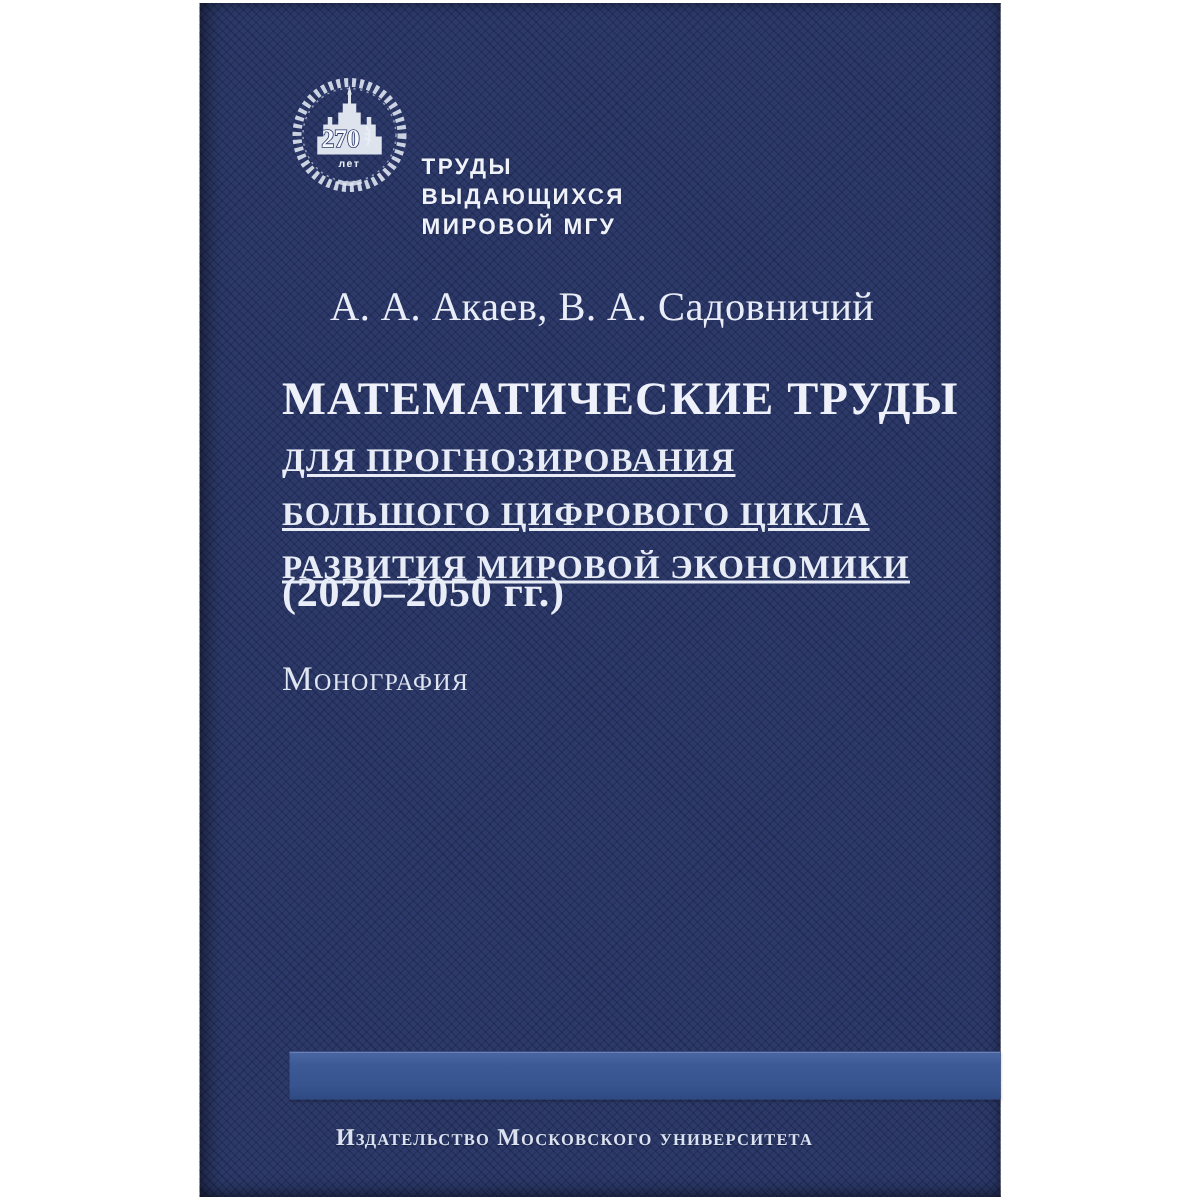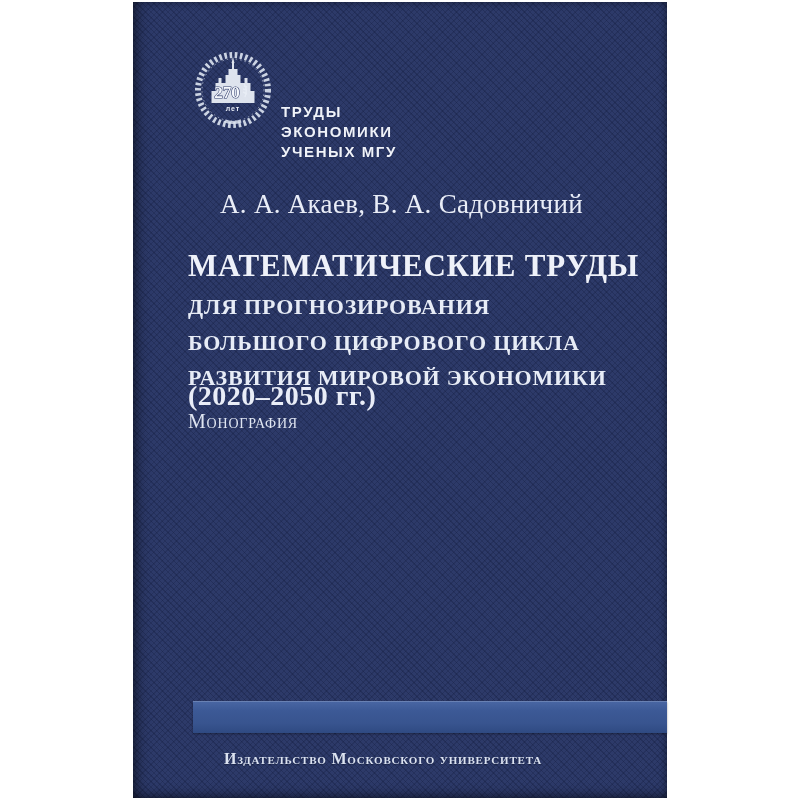--- a/index.html
+++ b/index.html
@@ -38,30 +38,30 @@
     margin-left:32px;
   }
   .title-main{
     position:absolute;left:55px;top:245px;
     font-size:31px;line-height:38px;font-weight:bold;
     color:#eef1f9;letter-spacing:0.8px;
   }
   .title-sub{
     position:absolute;left:55px;top:287px;
     font-size:22px;line-height:35.5px;font-weight:bold;
-    color:#e7ecf6;letter-spacing:0.8px;
+    color:#e7ecf6;letter-spacing:0.8px;text-decoration:underline;
   }
   .years{
     position:absolute;left:55px;top:377px;
     font-size:28px;line-height:34px;font-weight:bold;
     color:#e9edf7;letter-spacing:0.5px;
   }
   .subtitle{
-    position:absolute;left:55px;top:405px;
-    font-size:20px;line-height:28px;
+    position:absolute;left:55px;top:437px;
+    font-size:23px;line-height:28px;
     font-variant:small-caps;color:#dfe5f1;letter-spacing:0.8px;
   }
   .band{
     position:absolute;left:60px;right:0;top:699px;height:32px;
     background:linear-gradient(#4a67a4 0%, #3c5996 30%, #38548f 70%, #2f4a82 100%);
     box-shadow:0 1px 2px rgba(0,0,0,0.35), inset 0 1px 0 rgba(255,255,255,0.18);
   }
   .band-text{
     display:block;padding-left:31px;
     font-size:16px;line-height:32px;font-weight:bold;
@@ -93,22 +93,22 @@
       <path d="M53 36 q4 5 1 13 M53 38 l3 1 M52 41 l4 1 M52 44 l4 2" fill="none" stroke="#e8edf6" stroke-width="1.4" opacity="0.95"></path>
 
       <text x="42" y="63" text-anchor="middle" font-family="Liberation Sans, sans-serif" font-size="7" font-weight="bold" fill="#e8edf6" letter-spacing="1">лет</text>
 
       <path d="M34 73 q8 3 16 0" fill="none" stroke="#dde4f1" stroke-width="3" opacity="0.85"></path>
     </svg>
   </div>
 
   <div class="series">
     <div>ТРУДЫ</div>
-    <div>ЭКОНОМИКИ</div>
-    <div>УЧЕНЫХ МГУ</div>
+    <div>ВЫДАЮЩИХСЯ</div>
+    <div>МИРОВОЙ МГУ</div>
   </div>
 
   <div class="authors">А. А. Акаев, В. А. Садовничий</div>
 
   <div class="title-main">МАТЕМАТИЧЕСКИЕ ТРУДЫ</div>
 
   <div class="title-sub">
     <div>ДЛЯ ПРОГНОЗИРОВАНИЯ</div>
     <div>БОЛЬШОГО ЦИФРОВОГО ЦИКЛА</div>
     <div>РАЗВИТИЯ МИРОВОЙ ЭКОНОМИКИ</div>

